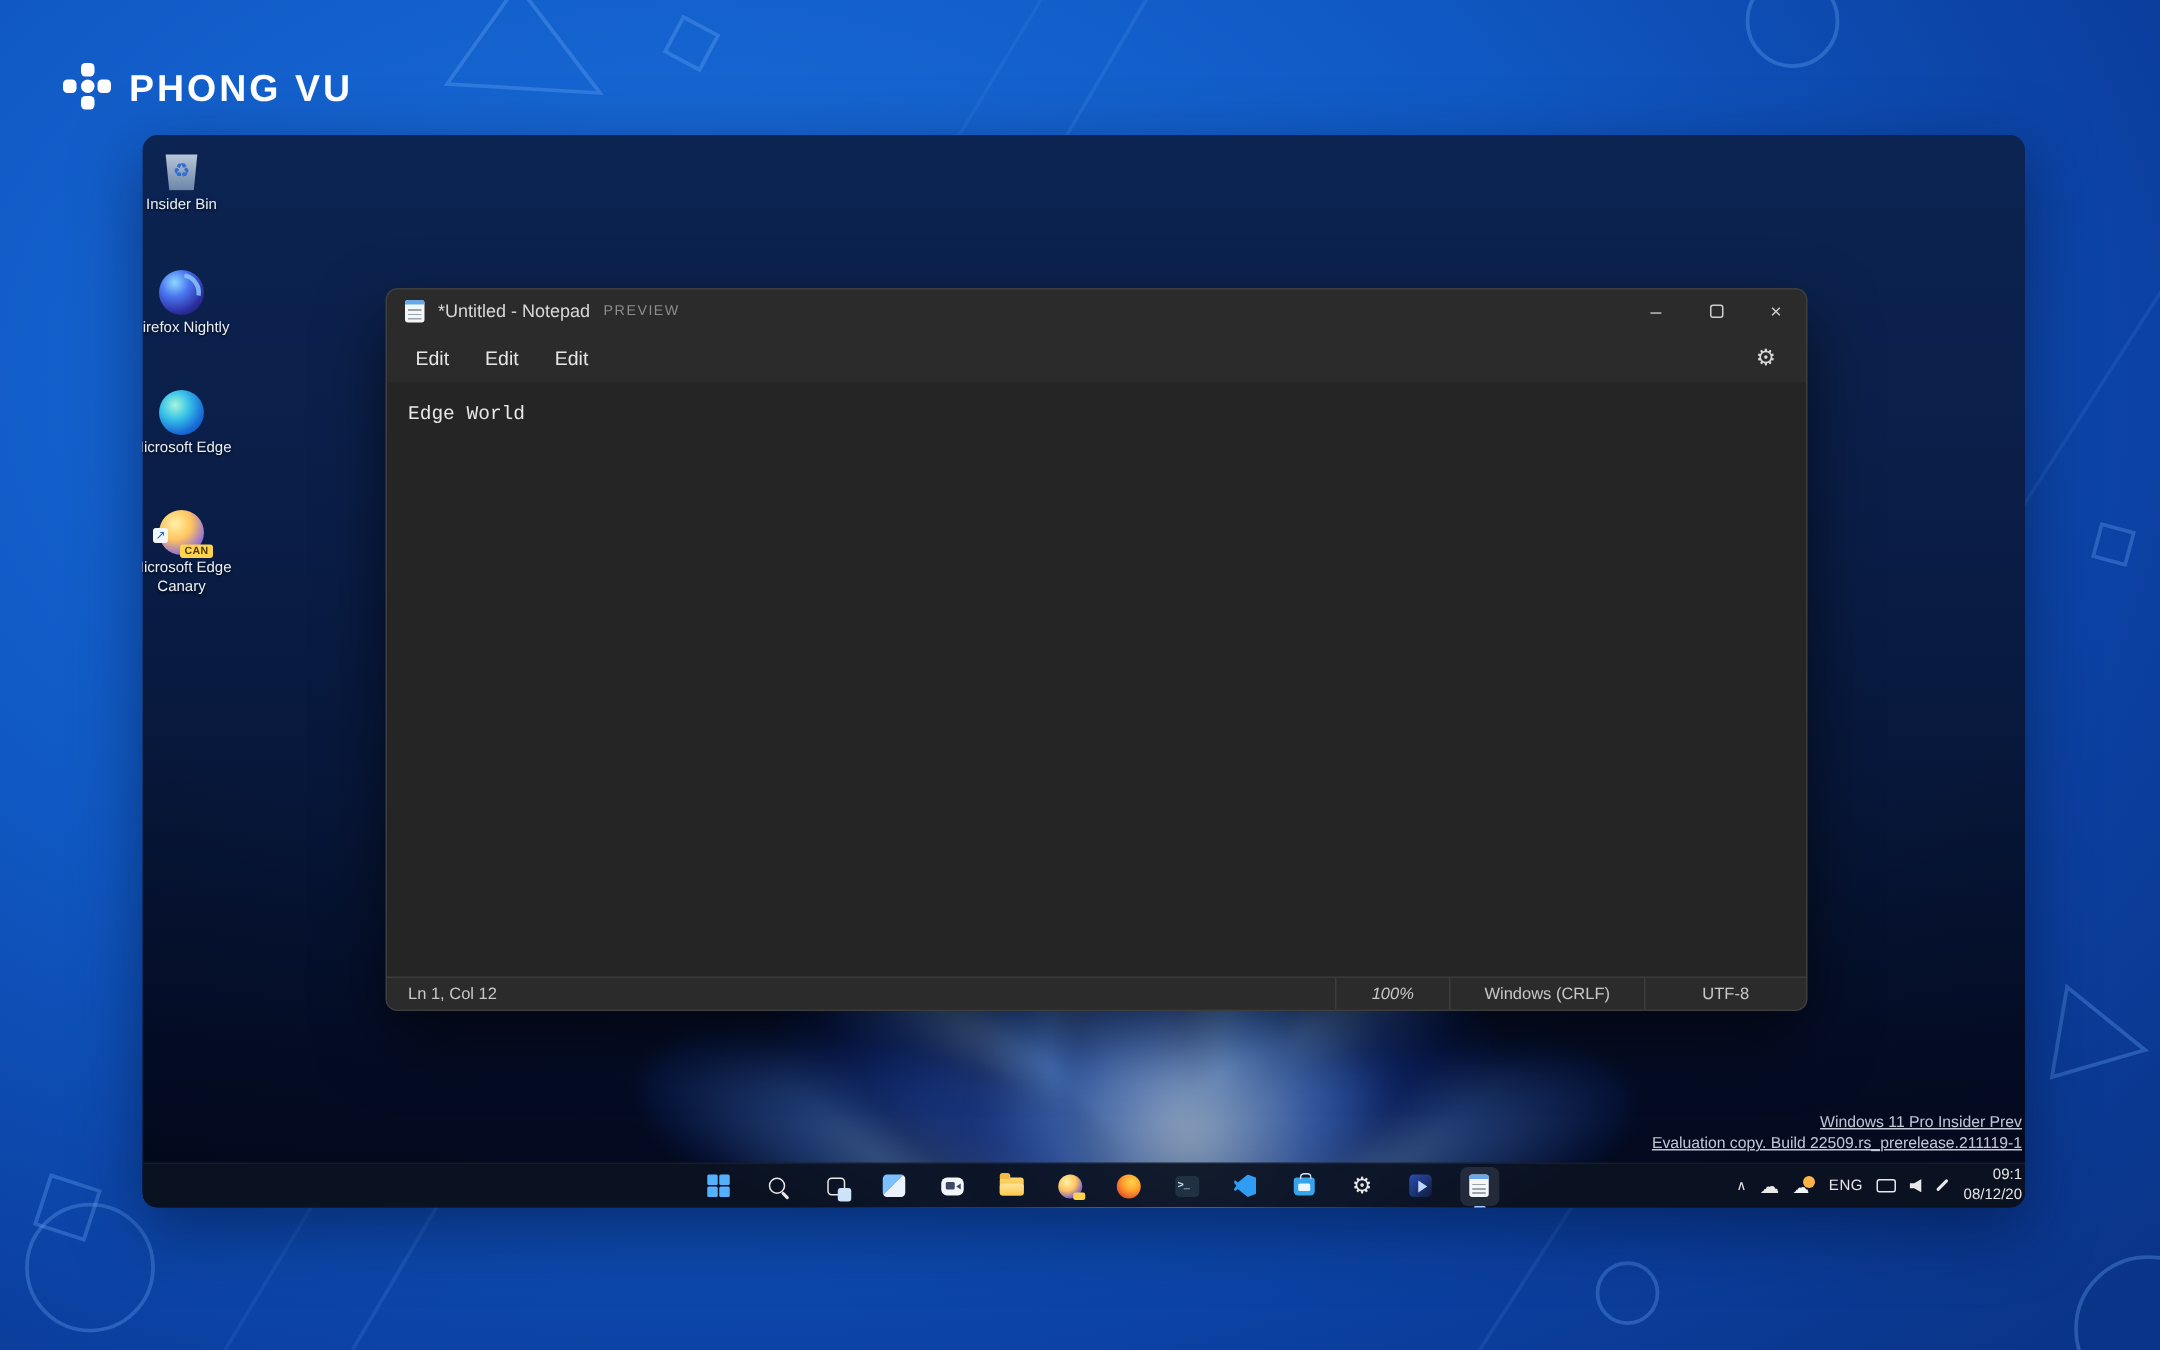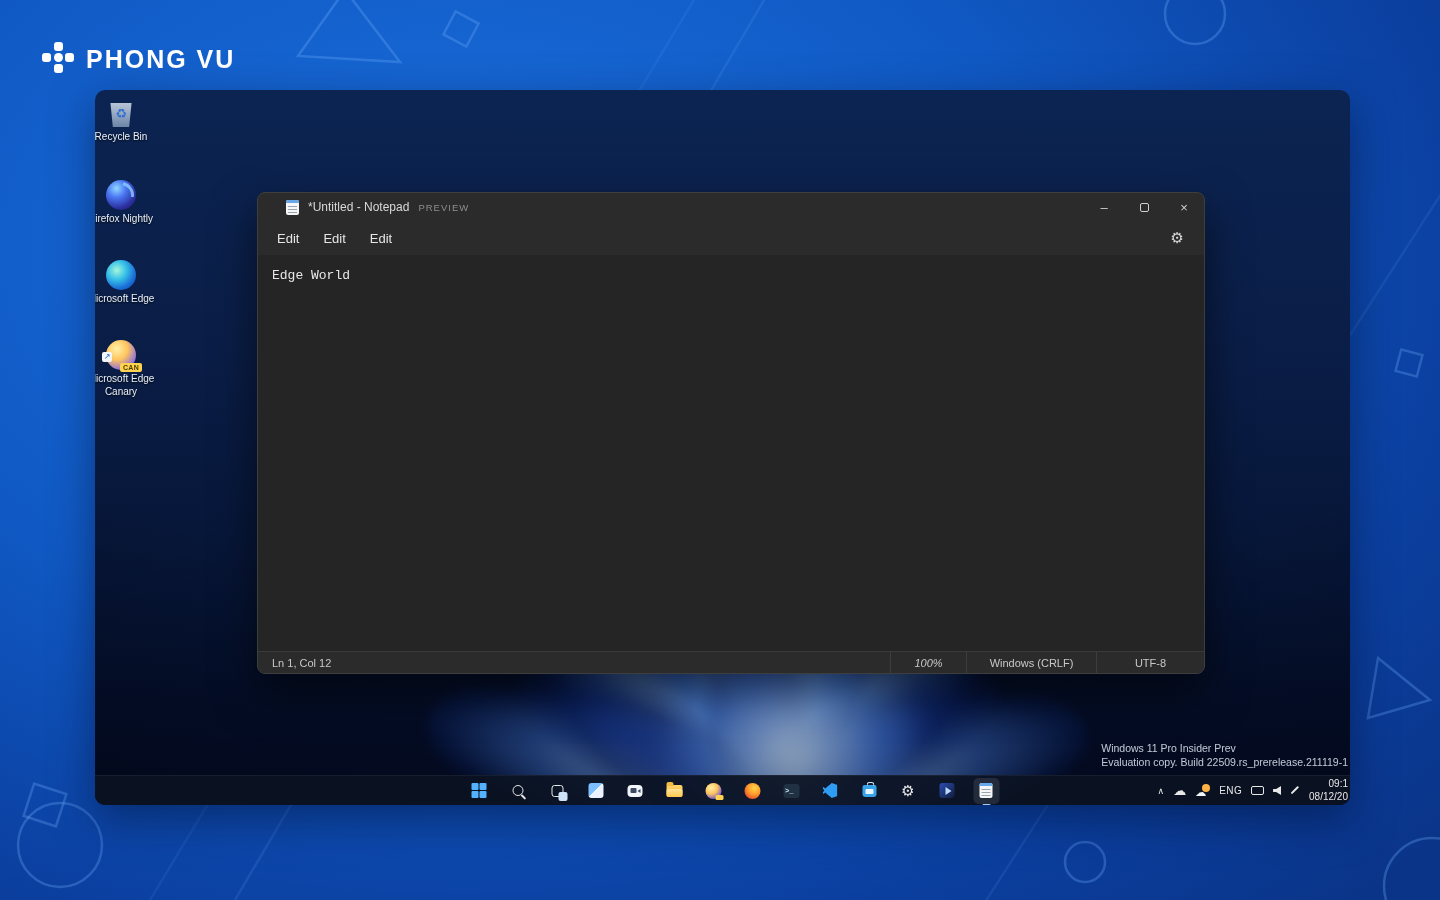--- a/index.html
+++ b/index.html
@@ -72,28 +72,28 @@
   .ic-ffn::after { content:""; position:absolute; inset:2px; border-radius:50%;
     border:3px solid transparent; border-right-color:rgba(140,205,255,.8); transform:rotate(-35deg); }
   .ic-edge { background:radial-gradient(circle at 36% 34%, #a6f6da 0%, #37c2e8 34%, #1a6fd8 66%, #0b3fa0 100%); }
   .ic-can  { background:radial-gradient(circle at 36% 30%, #fff1a8 0%, #ffc45e 38%, #8a6ae0 76%, #4a35a8 100%); }
   .can-badge { position:absolute; right:-6px; bottom:-2px; background:#ffd34d; color:#4a3a00;
     font-size:7px; font-weight:bold; padding:1px 3px; border-radius:2px; letter-spacing:.3px; }
   .sc-arrow { position:absolute; left:-4px; bottom:8px; width:10px; height:10px; background:#f2f6fb;
     border-radius:2px; color:#1d62c9; font-size:8px; line-height:10px; text-align:center; }
 
   
-  .watermark { position:absolute; right:2px; bottom:36px; text-align:left;
-    font-size:10.5px; line-height:1.35; color:rgba(225,233,245,.85); white-space:nowrap; }
+  .watermark { position:absolute; right:2px; bottom:36px; text-align:right;
+    font-size:10.5px; line-height:1.35; color:rgba(225,233,245,.85); white-space:nowrap;text-decoration:underline; }
 
   
   .np-window { position:absolute; left:162px; top:102px; width:948px; height:482px;
     background:#2b2b2b; border:1px solid #3e3e3e; border-radius:8px; overflow:hidden;
     box-shadow:0 18px 44px rgba(0,0,0,.55); display:flex; flex-direction:column; }
-  .np-titlebar { height:28px; display:flex; align-items:center; padding-left:28px; gap:9px; flex:0 0 auto; }
+  .np-titlebar { height:28px; display:flex; align-items:center; padding-left:12px; gap:9px; flex:0 0 auto; }
   .np-appicon { width:13px; height:15px; background:#f4f6f8; border-radius:2px; position:relative; }
   .np-appicon::before { content:""; position:absolute; top:0; left:0; right:0; height:3px;
     background:#69a8e8; border-radius:2px 2px 0 0; }
   .np-appicon::after { content:""; position:absolute; left:2px; right:2px; top:6px; height:7px;
     background:repeating-linear-gradient(#9aa4ad 0 1px, transparent 1px 3px); }
   .np-title { font-size:12px; color:#d8d8d8; }
   .np-preview { font-size:9.5px; color:#8d8d8d; letter-spacing:1px; }
   .np-controls { margin-left:auto; display:flex; height:100%; }
   .np-ctl { width:40px; height:100%; display:flex; align-items:center; justify-content:center;
     color:#cfcfcf; font-size:13px; }
@@ -231,21 +231,21 @@
     <div class="bloom-core"></div>
   </div>
   <div class="vignette"></div>
 
   <div class="dicon" style="top:8px">
     <div class="ic">
         <div class="ic-bin">
       <span>♻</span>
         </div>
       </div>
-    <div class="lbl">Recycle Bin</div>
+    <div class="lbl">Insider Bin</div>
   </div>
   <div class="dicon" style="top:90px">
     <div class="ic">
         <div class="ic-circle ic-ffn"></div>
       </div>
     <div class="lbl">Firefox Nightly</div>
   </div>
   <div class="dicon" style="top:170px">
     <div class="ic">
         <div class="ic-circle ic-edge"></div>

